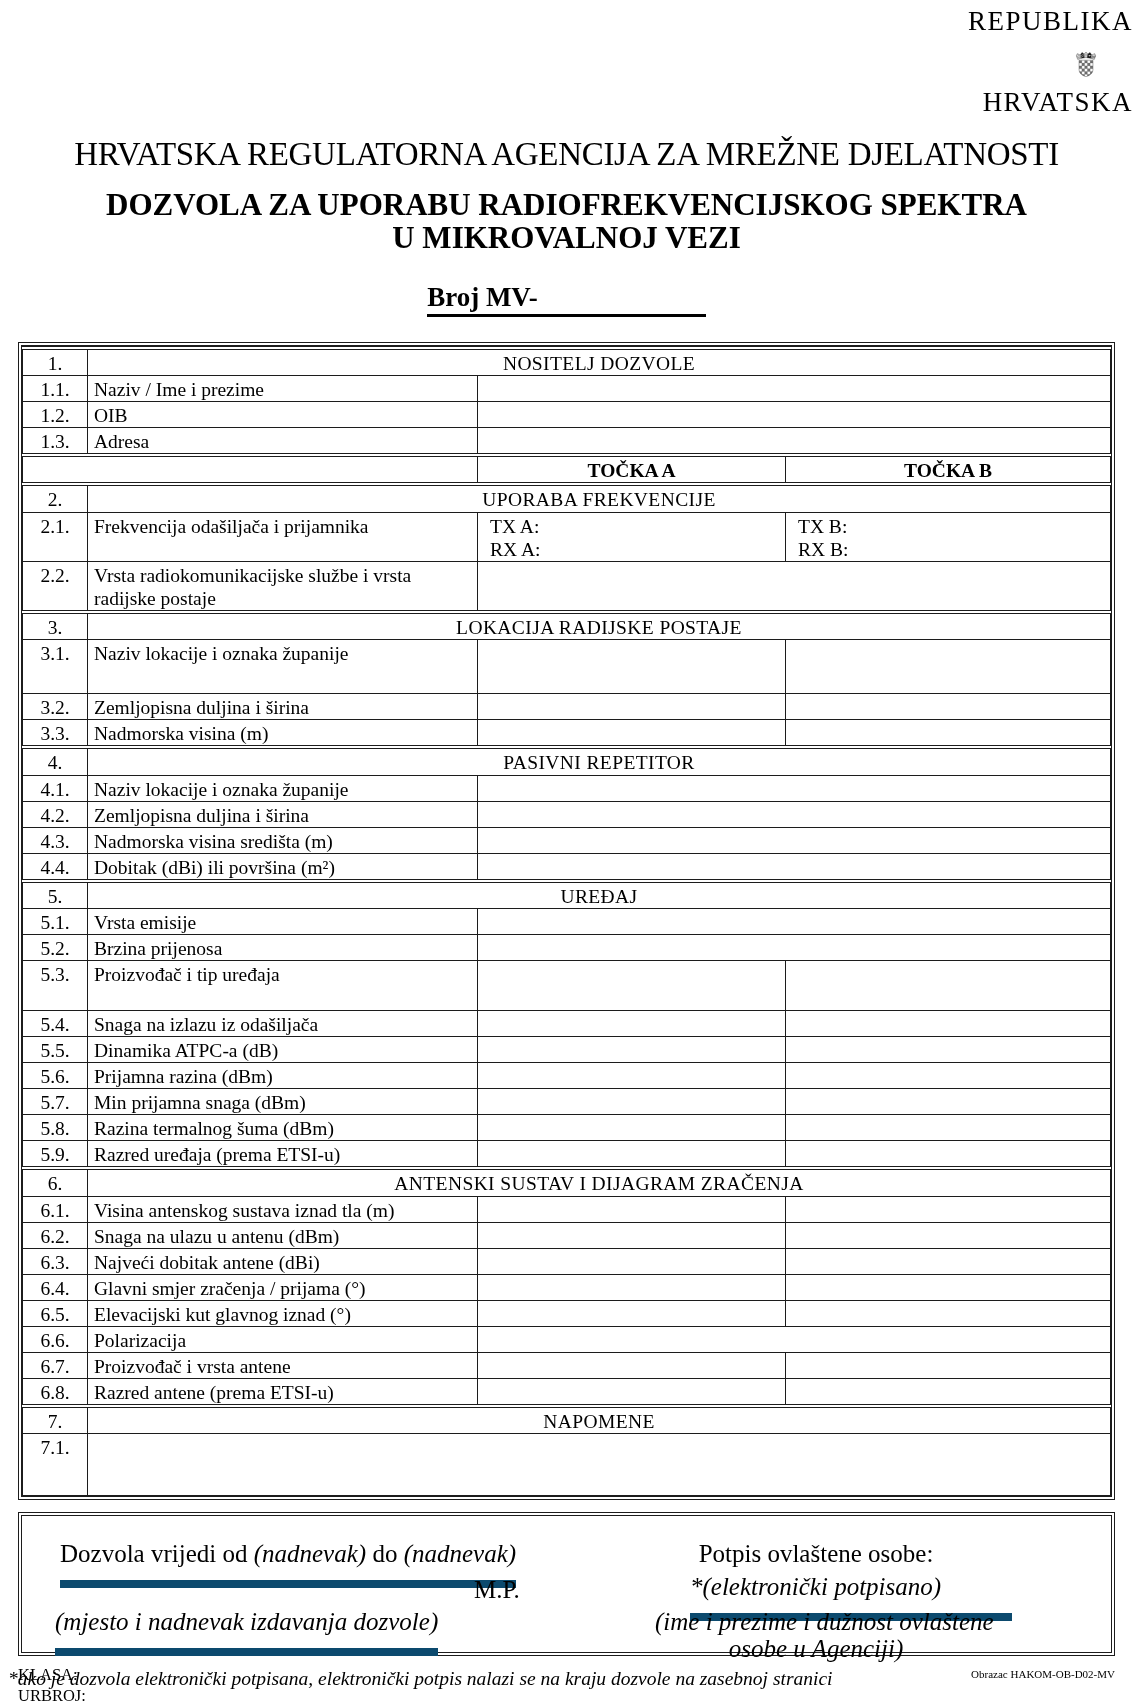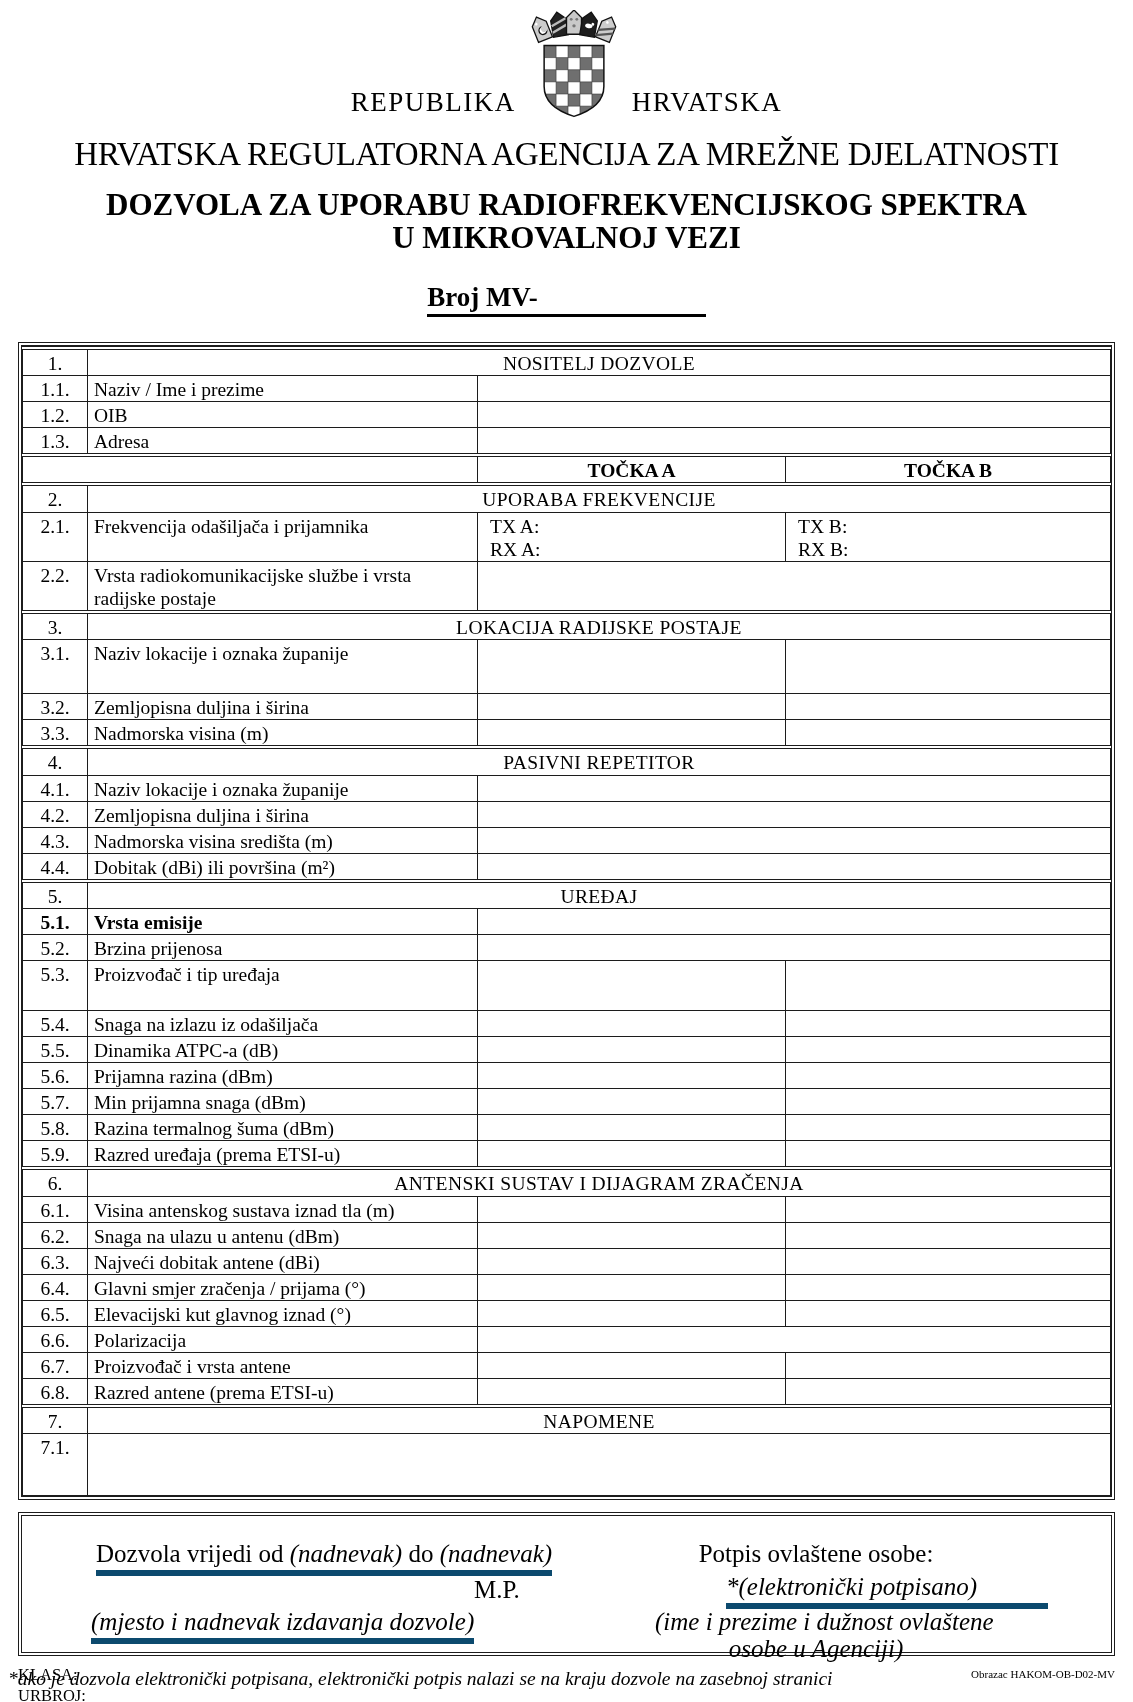--- a/index.html
+++ b/index.html
@@ -5,21 +5,21 @@
   * { margin:0; padding:0; box-sizing:border-box; }
   html,body { background:#e8e8e8; }
   .page {
     position:relative; width:1133px; height:1702px; margin:0 auto;
     background:#ffffff; color:#000;
     font-family:"Liberation Serif", serif; overflow:hidden;
   }
   
   .crest-row {
     padding-top:8px; display:flex; justify-content:center;
-    align-items:flex-end; gap:11px; height:122px;
+    align-items:flex-end; gap:11px; height:122px;flex-direction:column;
   }
   .crest-word { font-size:27px; letter-spacing:1.5px; line-height:1; margin-bottom:6px; }
   .coa { width:94px; height:112px; display:block; }
   .agency { margin-top:16px; text-align:center; font-size:33px; letter-spacing:-0.3px; line-height:1; }
   .doc-title { text-align:center; font-weight:bold; font-size:31px; line-height:1.08; }
   .doc-title.first { margin-top:17px; }
   .broj-line { margin-top:29px; text-align:center; font-weight:bold; font-size:27px; line-height:1; }
   .broj-inner { display:inline-block; border-bottom:3px solid #000; padding-bottom:3px; }
   .broj-blank { display:inline-block; width:168px; }
   
@@ -37,21 +37,21 @@
   td.blank { }
   td.val { }
   tr.sec td { border-top:4px double #1c1c1c; }
   td.val .txline { padding-left:6px; }
   
   .sig-box {
     position:relative; margin:12px 18px 0 18px; height:144px;
     border:4px double #1c1c1c; font-size:25px;
   }
   .sig-box .abs { position:absolute; white-space:nowrap; line-height:1.1; }
-  .u2 { border-bottom:6px solid #0c4a6e; padding-bottom:2px;margin-left:36px; }
+  .u2 { border-bottom:8px solid #0c4a6e; padding-bottom:12px; }
   .it { font-style:italic; }
   .s-validity { left:38px; top:24px; }
   .s-potpis   { left:644px; top:24px; width:300px; text-align:center; }
   .s-mp       { left:452px; top:60px; }
   .s-esign    { left:668px; top:57px; width:322px; text-align:left; }
   .s-mjesto   { left:33px;  top:92px; }
   .s-ime1     { left:633px; top:92px; width:322px; text-align:center; }
   .s-ime2     { left:633px; top:119px; width:322px; text-align:center; }
   
   .meta-row { margin:8px 18px 0 18px; position:relative; font-size:16.5px; line-height:21px; }
@@ -233,21 +233,21 @@
           </tr>
           <tr style="height: 26px;">
             <td class="num">4.4.</td>
             <td class="flabel">Dobitak (dBi) ili površina (m²)</td>
             <td class="val" colspan="2"></td>
           </tr>
           <tr class="sec" style="height: 28px;">
             <td class="num">5.</td>
             <td class="stitle" colspan="3">UREĐAJ</td>
           </tr>
-          <tr style="height: 26px; font-weight: bold;">
+          <tr style="height: 26px;">
             <td class="num">5.1.</td>
             <td class="flabel">Vrsta emisije</td>
             <td class="val" colspan="2"></td>
           </tr>
           <tr style="height: 26px;">
             <td class="num">5.2.</td>
             <td class="flabel">Brzina prijenosa</td>
             <td class="val" colspan="2"></td>
           </tr>
           <tr style="height: 50px;">

